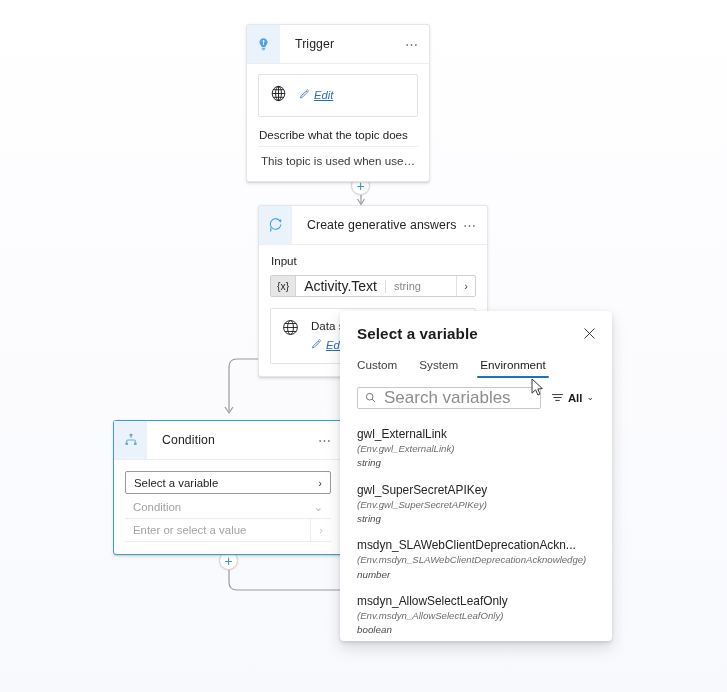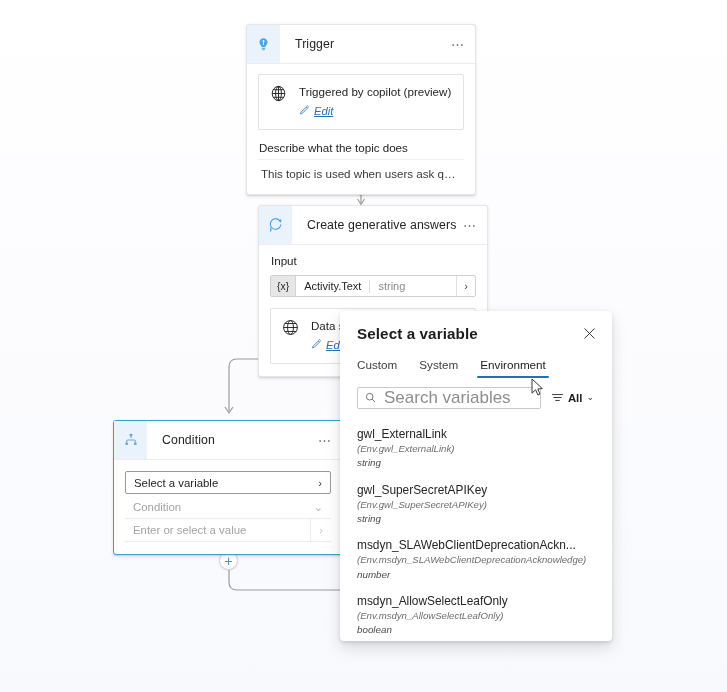--- a/index.html
+++ b/index.html
@@ -47,21 +47,21 @@
     letter-spacing:.1px;
   }
   .ellipsis {
     width:26px; text-align:center; color:#555; font-size:13px;
     letter-spacing:1px; padding-right:8px; cursor:pointer;
     user-select:none; line-height:1;
   }
   .node-body { padding:10px 11px 12px 11px; }
 
   
-  #trigger-node { left:246px; top:24px; width:230px; }
+  #trigger-node { left:246px; top:24px; width:184px; }
   .subcard {
     border:1px solid #e3e3e3; border-radius:2px;
     padding:9px 10px; display:flex; align-items:flex-start; gap:11px;
     background:#fff;
   }
   .subcard .sc-text { flex:1; }
   .sc-title { font-size:11.6px; color:#242424; line-height:1.35; }
   .sc-edit { display:flex; align-items:center; gap:4px; margin-top:2px;font-style:italic; }
   .sc-edit a {
     font-size:11.2px; color:#2a6fb5; text-decoration:underline; cursor:pointer;
@@ -81,21 +81,21 @@
   .var-pill {
     display:flex; align-items:center; height:22px;
     border:1px solid #cfcfcf; border-radius:2px; background:#fff;
     overflow:hidden;
   }
   .vp-fx {
     background:#e6e6e6; color:#2b2b2b; font-size:10.4px;
     padding:0 6px; height:100%; display:flex; align-items:center;
     border-right:1px solid #d4d4d4;
   }
-  .vp-name { font-size:11px; color:#242424; padding:0 8px; }
+  .vp-name { font-size:14px; color:#242424; padding:0 8px; }
   .vp-sep { width:1px; height:13px; background:#dcdcdc; }
   .vp-type { font-size:11px; color:#8a8a8a; padding:0 8px; flex:1; }
   .vp-chev { color:#444; font-size:11px; padding:0 7px; border-left:1px solid #e0e0e0; height:100%; display:flex; align-items:center; }
 
   
   #condition-node { left:113px; top:420px; width:230px; }
   .sel-field {
     display:flex; align-items:center; height:23px;
     border:1px solid #9a9a9a; border-radius:2px; background:#fff;
     padding:0 0 0 8px; margin-bottom:2px;
@@ -221,21 +221,20 @@
           <svg width="19" height="19" viewBox="0 0 22 22">
             <g fill="none" stroke="#1a1a1a" stroke-width="1.05">
               <ellipse cx="11" cy="11" rx="7.3" ry="8.2"></ellipse>
               <ellipse cx="11" cy="11" rx="3.4" ry="8.2"></ellipse>
               <path d="M3.7 11h14.6M4.7 6.6h12.6M4.7 15.4h12.6"></path>
               <path d="M11 2.8v16.4"></path>
             </g>
           </svg>
         </span>
         <div class="sc-text">
-          <div class="sc-title">Triggered by copilot (preview)</div>
           <div class="sc-edit">
             <span>
               <svg width="11" height="11" viewBox="0 0 14 14">
                 <path d="M2 11.3l.5-2 6.6-6.6 1.5 1.5-6.6 6.6-2 .5z" fill="none" stroke="#2a6fb5" stroke-width="1.05"></path>
                 <path d="M9.3 1.9l1.3-1.2 1.6 1.5-1.3 1.3" fill="none" stroke="#2a6fb5" stroke-width="1.05"></path>
               </svg>
             </span>
             <a>Edit</a>
           </div>
         </div>

